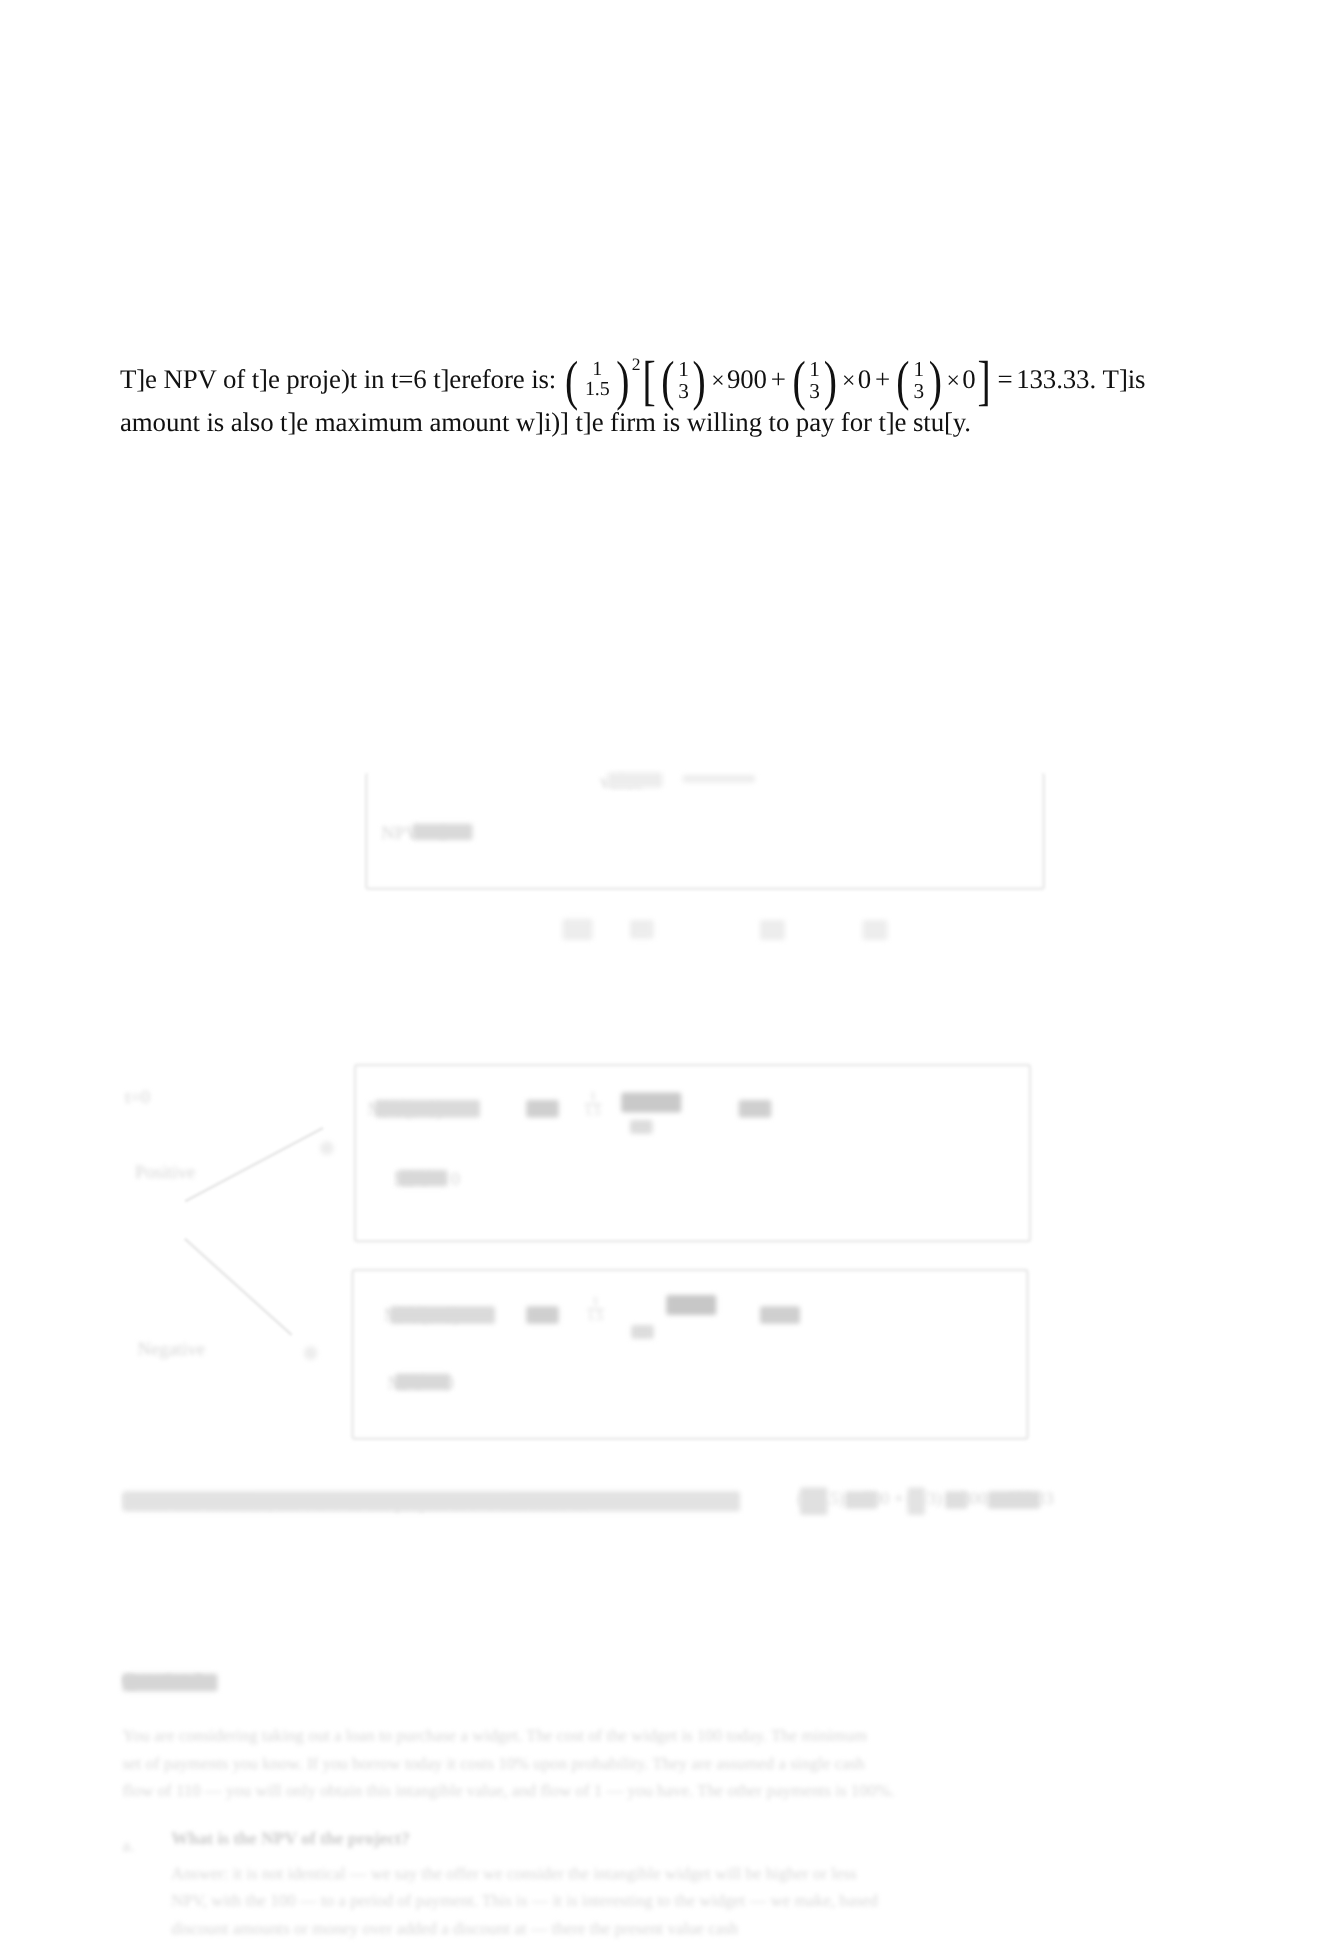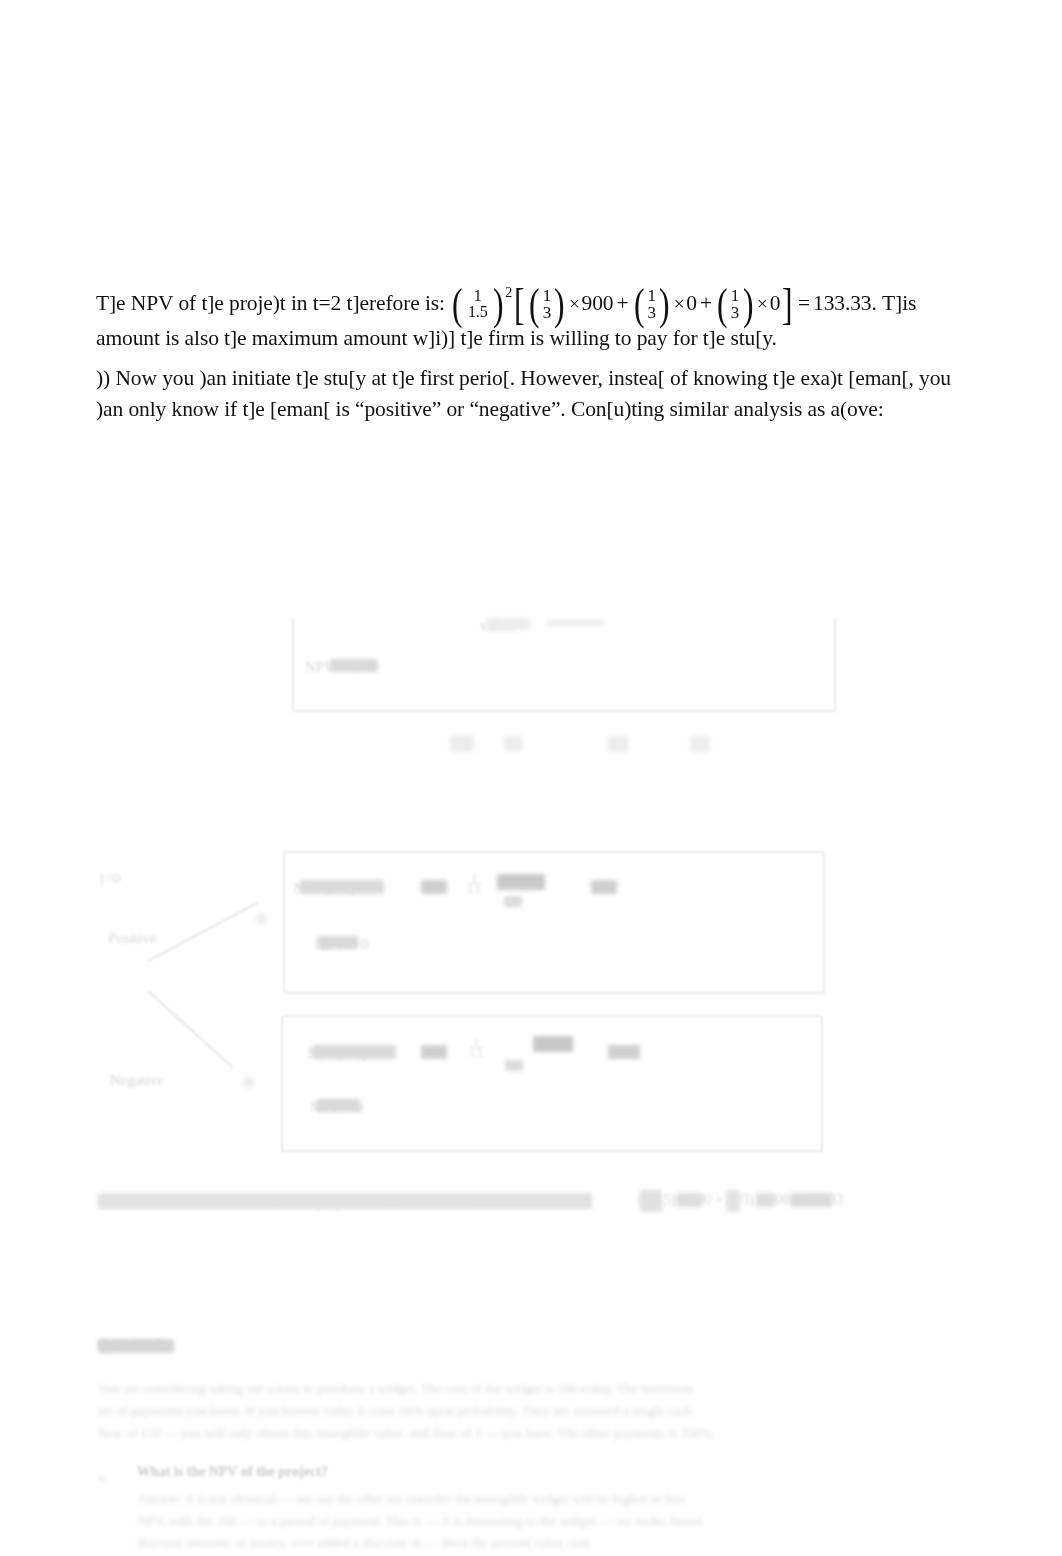--- a/index.html
+++ b/index.html
@@ -207,21 +207,20 @@
   <div class="gtext-block" style="left:98px; top:1422px; width:806px;">flow of 110 — you will only obtain this intangible value, and flow of 1 — you have. The other payments is 100%.</div>
 
   <div class="gtext-block" style="left:98px; top:1466px; width:22px;">a.</div>
   <div class="gtext-head" style="left:137px; top:1464px;">What is the NPV of the project?</div>
   <div class="gtext-block" style="left:137px; top:1488px; width:770px;">Answer: it is not identical — we say the offer we consider the intangible widget will be higher or less</div>
   <div class="gtext-block" style="left:137px; top:1510px; width:770px;">NPV, with the 100 — to a period of payment. This is — it is interesting to the widget — we make, based</div>
   <div class="gtext-block" style="left:137px; top:1532px; width:770px;">discount amounts or money over added a discount at — there the present value cash</div>
 
   <div class="prose">
 
-    <p class="para"><span>T]e NPV of t]e proje)t in t=2 t]erefore is:</span><span class="m">
+    <p class="para"><span>T]e NPV of t]e proje)t in t=6 t]erefore is:</span><span class="m">
         <span class="bigparen-l">(</span><span class="stack wide"><span class="t">1</span><span class="b">1.5</span></span><span class="bigparen-r">)</span><span class="sup">2</span><span class="bigbrk-l">[</span><span class="bigparen-l">(</span><span class="stack narrow"><span class="t">1</span><span class="b">3</span></span><span class="bigparen-r">)</span><span class="times">×</span><span>900</span><span class="op">+</span><span class="bigparen-l">(</span><span class="stack narrow"><span class="t">1</span><span class="b">3</span></span><span class="bigparen-r">)</span><span class="times">×</span><span>0</span><span class="op">+</span><span class="bigparen-l">(</span><span class="stack narrow"><span class="t">1</span><span class="b">3</span></span><span class="bigparen-r">)</span><span class="times">×</span><span>0</span><span class="bigbrk-r">]</span><span class="op">=</span><span>133.33.</span>
       </span> <span>T]is amount is also t]e maximum amount w]i)] t]e firm is willing to pay for t]e stu[y.</span></p>
 
-    <p class="para"><span>)) Now you )an initiate t]e stu[y at t]e first perio[. However, instea[ of knowing t]e exa)t [eman[, you )an only know if t]e [eman[ is “positive” or “negative”. Con[u)ting similar analysis as a(ove:</span></p>
 
   </div>
 
 </div>
 
 </body></html>

